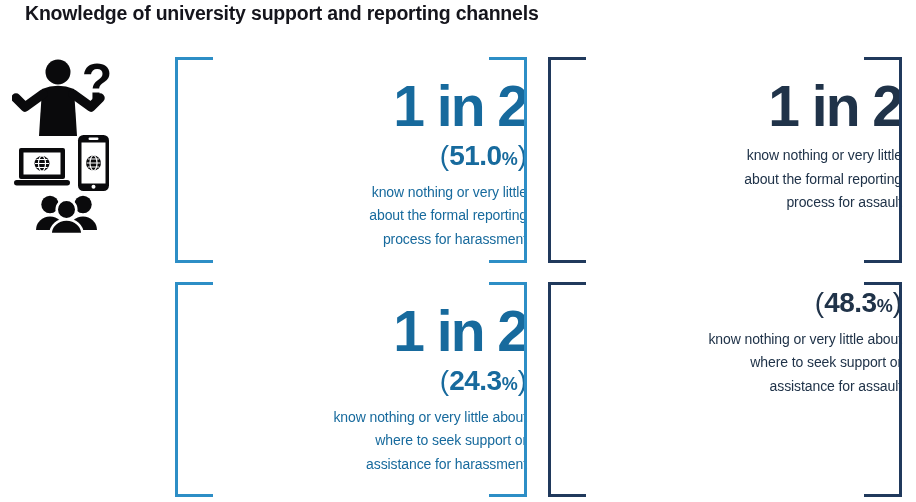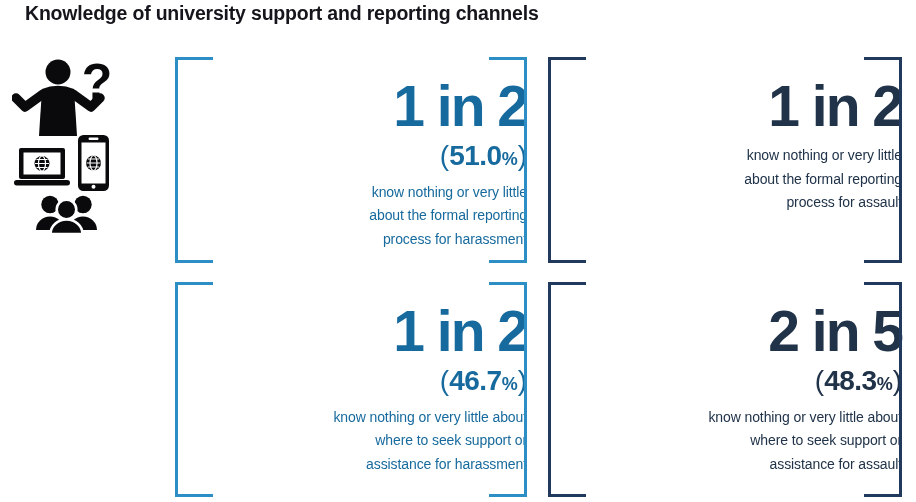--- a/index.html
+++ b/index.html
@@ -119,29 +119,28 @@
     <div class="ratio">1 in 2</div>
     <p class="desc">know nothing or very little
 about the formal reporting
 process for assault</p>
   </section>
 
   <section class="panel teal" id="panel-3">
     <div class="bk l"></div>
     <div class="bk r"></div>
     <div class="ratio">1 in 2</div>
-    <div class="percent"><span class="paren">(</span><span class="num">46.7</span><span class="pct">%</span><span class="paren">)</span></div>
+    <div class="percent"><span class="paren">(</span><span class="num">24.3</span><span class="pct">%</span><span class="paren">)</span></div>
     <p class="desc">know nothing or very little about
 where to seek support or
 assistance for harassment</p>
   </section>
 
   <section class="panel navy" id="panel-4">
     <div class="bk l"></div>
     <div class="bk r"></div>
-    <div class="ratio">2 in 5</div>
     <div class="percent"><span class="paren">(</span><span class="num">48.3</span><span class="pct">%</span><span class="paren">)</span></div>
     <p class="desc">know nothing or very little about
 where to seek support or
 assistance for assault</p>
   </section>
 
 </div>
 
 </body></html>

